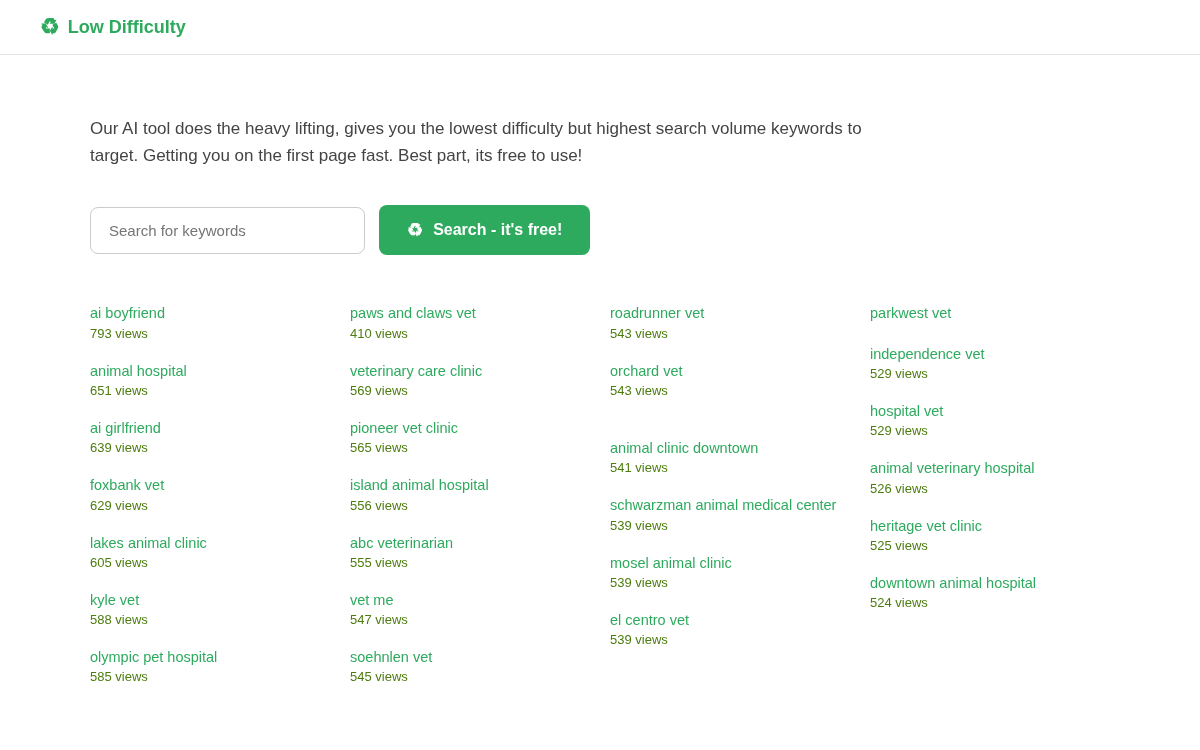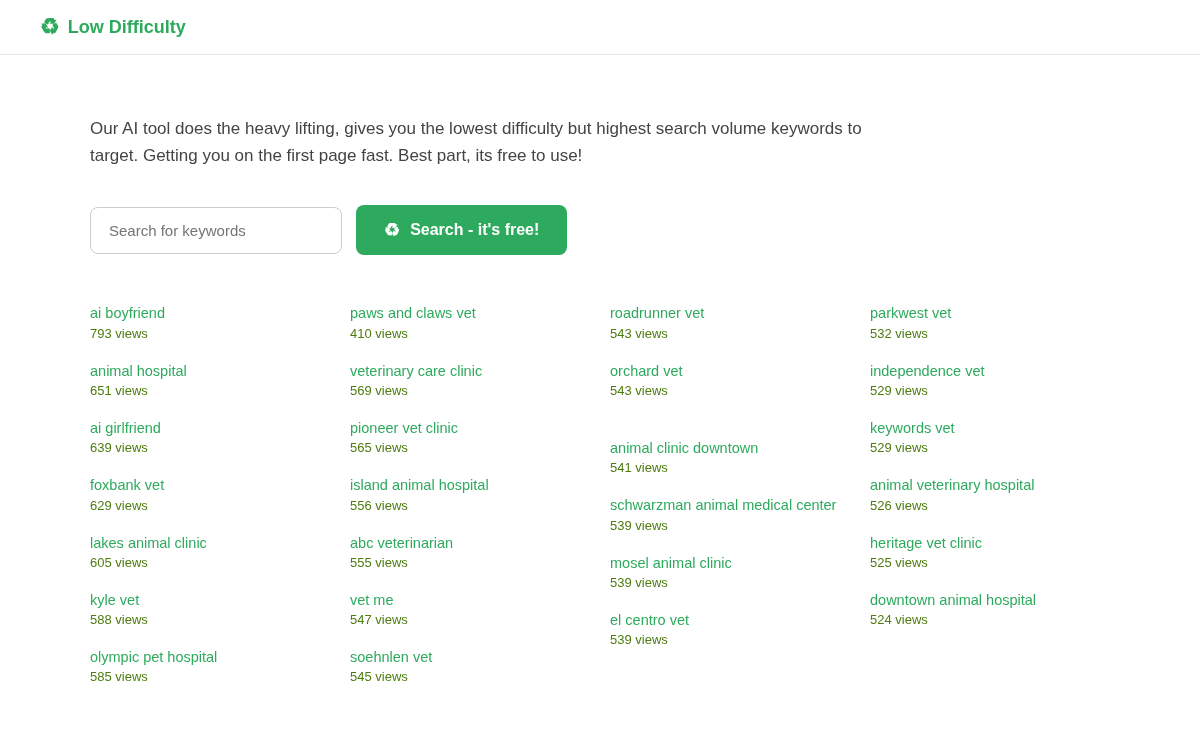--- a/index.html
+++ b/index.html
@@ -49,21 +49,21 @@
     }
 
     
     #search-bar {
       display: flex;
       align-items: center;
       gap: 0;
       margin-bottom: 48px;
     }
     #search-input {
-      width: 252px;
+      width: 275px;
       padding: 14px 18px;
       border: 1.5px solid #ccc;
       border-radius: 8px;
       font-size: 15px;
       color: #8b5cf6;
       outline: none;
       margin-right: 14px;
     }
     #search-button {
       display: flex;
@@ -219,28 +219,27 @@
           <div class="keyword-views">539 views</div>
         </div>
         <div class="keyword-item">
           <a class="keyword-link" href="#">el centro vet</a>
           <div class="keyword-views">539 views</div>
         </div>
       </div>
       <div class="keyword-column">
         <div class="keyword-item">
           <a class="keyword-link" href="#">parkwest vet</a>
-          <div class="keyword-views">532 views</div>
         </div>
         <div class="keyword-item">
           <a class="keyword-link" href="#">independence vet</a>
           <div class="keyword-views">529 views</div>
         </div>
         <div class="keyword-item">
-          <a class="keyword-link" href="#">keywords vet</a>
+          <a class="keyword-link" href="#">hospital vet</a>
           <div class="keyword-views">529 views</div>
         </div>
         <div class="keyword-item">
           <a class="keyword-link" href="#">animal veterinary hospital</a>
           <div class="keyword-views">526 views</div>
         </div>
         <div class="keyword-item">
           <a class="keyword-link" href="#">heritage vet clinic</a>
           <div class="keyword-views">525 views</div>
         </div>

